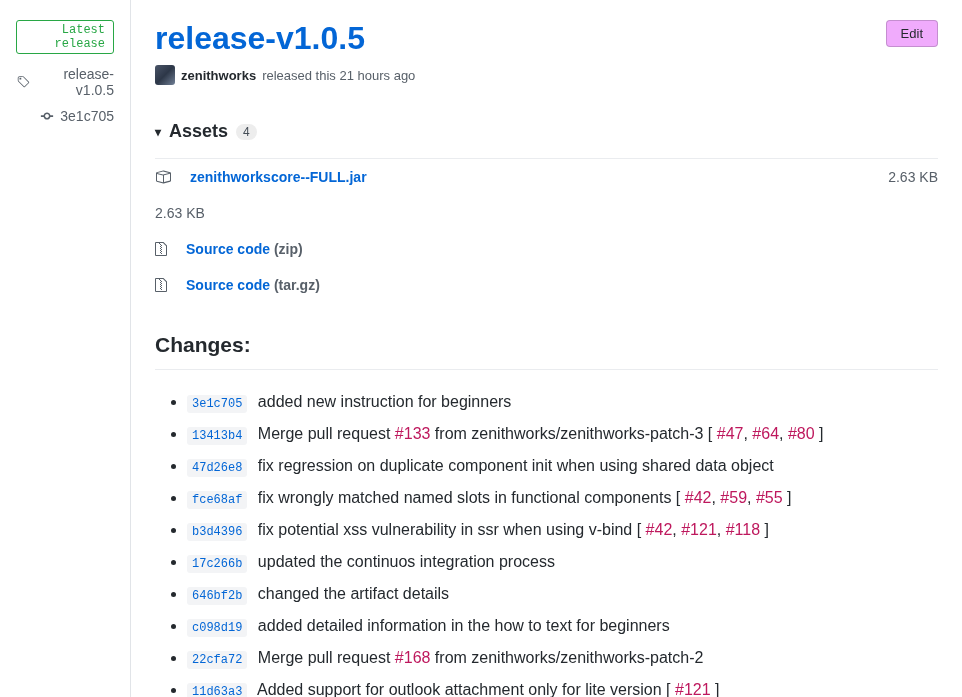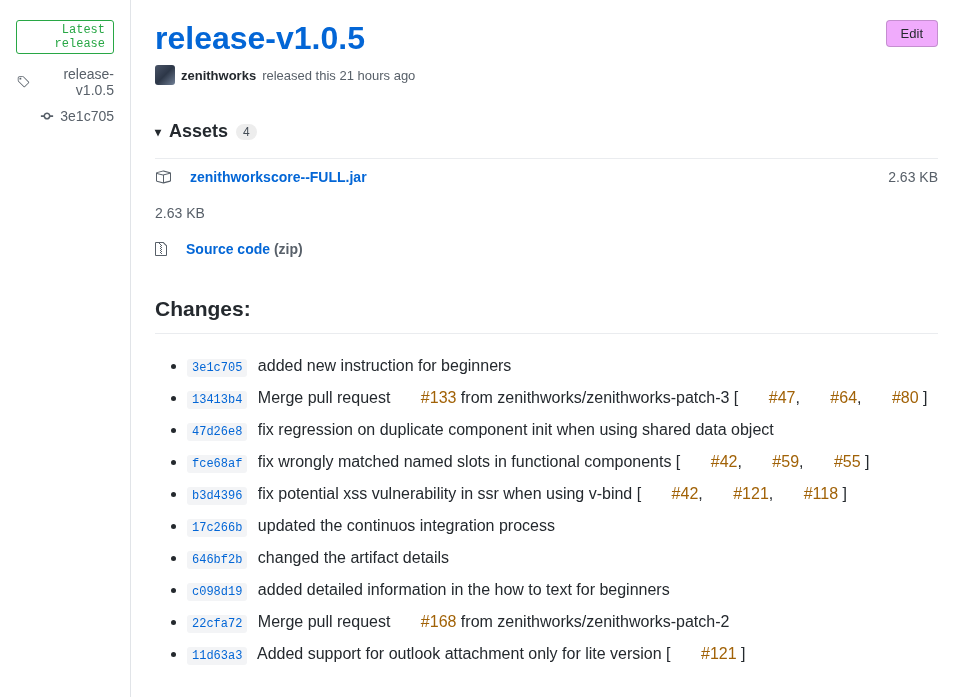--- a/index.html
+++ b/index.html
@@ -138,21 +138,21 @@
     }
     .sha {
       font-family: SFMono-Regular, Consolas, "Liberation Mono", Menlo, monospace;
       font-size: 12px;
       background: #f3f4f6;
       color: #0366d6;
       padding: 2px 5px;
       border-radius: 3px;
       margin-right: 6px;
     }
-    .link { color: #a16207; margin-left: 26px; }
+    .link { color: #be185d; }
     svg.octicon { fill: #586069; }
   </style>
 </head>
 <body>
 
 <aside class="sidebar">
   <div class="latest-badge">Latest release</div>
   <div class="side-row">
     <svg class="octicon icon" width="14" height="14" viewBox="0 0 14 16">
         <path d="M7.73 1.73C7.26 1.26 6.62 1 5.96 1H3.5C2.13 1 1 2.13 1 3.5v2.47c0 .66.27 1.3.73 1.77l6.06 6.06c.39.39 1.02.39 1.41 0l4.59-4.59a.996.996 0 000-1.41L7.73 1.73zM2.38 7.09c-.31-.3-.47-.7-.47-1.13V3.5c0-.88.72-1.59 1.59-1.59h2.47c.42 0 .83.16 1.13.47l6.14 6.13-4.73 4.73-6.13-6.15zM3.01 3h2v2H3V3h.01z"></path>
@@ -197,20 +197,28 @@
       </div>
       <div class="asset-row">
         <span class="asset-size">2.63 KB</span>
       </div>
       <div class="asset-row">
         <div class="asset-left">
           <svg class="octicon" width="12" height="16" viewBox="0 0 12 16">
             <path d="M8.5 1H1a1 1 0 0 0-1 1v12a1 1 0 0 0 1 1h10a1 1 0 0 0 1-1V4.5L8.5 1zM11 14H1V2h3v1h1V2h3l3 3v9zM5 4V3h1v1H5zm1 1V4h1v1H6zM5 6V5h1v1H5zm1 1V6h1v1H6zM5 8V7h1v1H5zm1 1V8h1v1H6zM5 10V9h1v1H5zm1 1v-1h1v1H6zM5 12v-1h1v1H5zm1 1v-1h1v1H6z"></path>
           </svg>
           <a class="asset-zip">Source code <span class="zip-ext">(zip)</span></a>
+        </div>
+      </div>
+      <div class="asset-row">
+        <div class="asset-left">
+          <svg class="octicon" width="12" height="16" viewBox="0 0 12 16">
+            <path d="M8.5 1H1a1 1 0 0 0-1 1v12a1 1 0 0 0 1 1h10a1 1 0 0 0 1-1V4.5L8.5 1zM11 14H1V2h3v1h1V2h3l3 3v9zM5 4V3h1v1H5zm1 1V4h1v1H6zM5 6V5h1v1H5zm1 1V6h1v1H6zM5 8V7h1v1H5zm1 1V8h1v1H6zM5 10V9h1v1H5zm1 1v-1h1v1H6zM5 12v-1h1v1H5zm1 1v-1h1v1H6z"></path>
+          </svg>
+          <a class="asset-zip">Source code <span class="zip-ext">(tar.gz)</span></a>
         </div>
       </div>
     </div>
 
   <h2 class="changes-heading">Changes:</h2>
   <hr class="rule">
 
   <ul class="changes" id="changes-list">
       <li><span class="sha">3e1c705</span> added new instruction for beginners</li>
       <li><span class="sha">13413b4</span> Merge pull request <span class="link">#133</span> from zenithworks/zenithworks-patch-3 [ <span class="link">#47</span>, <span class="link">#64</span>, <span class="link">#80</span> ]</li>

